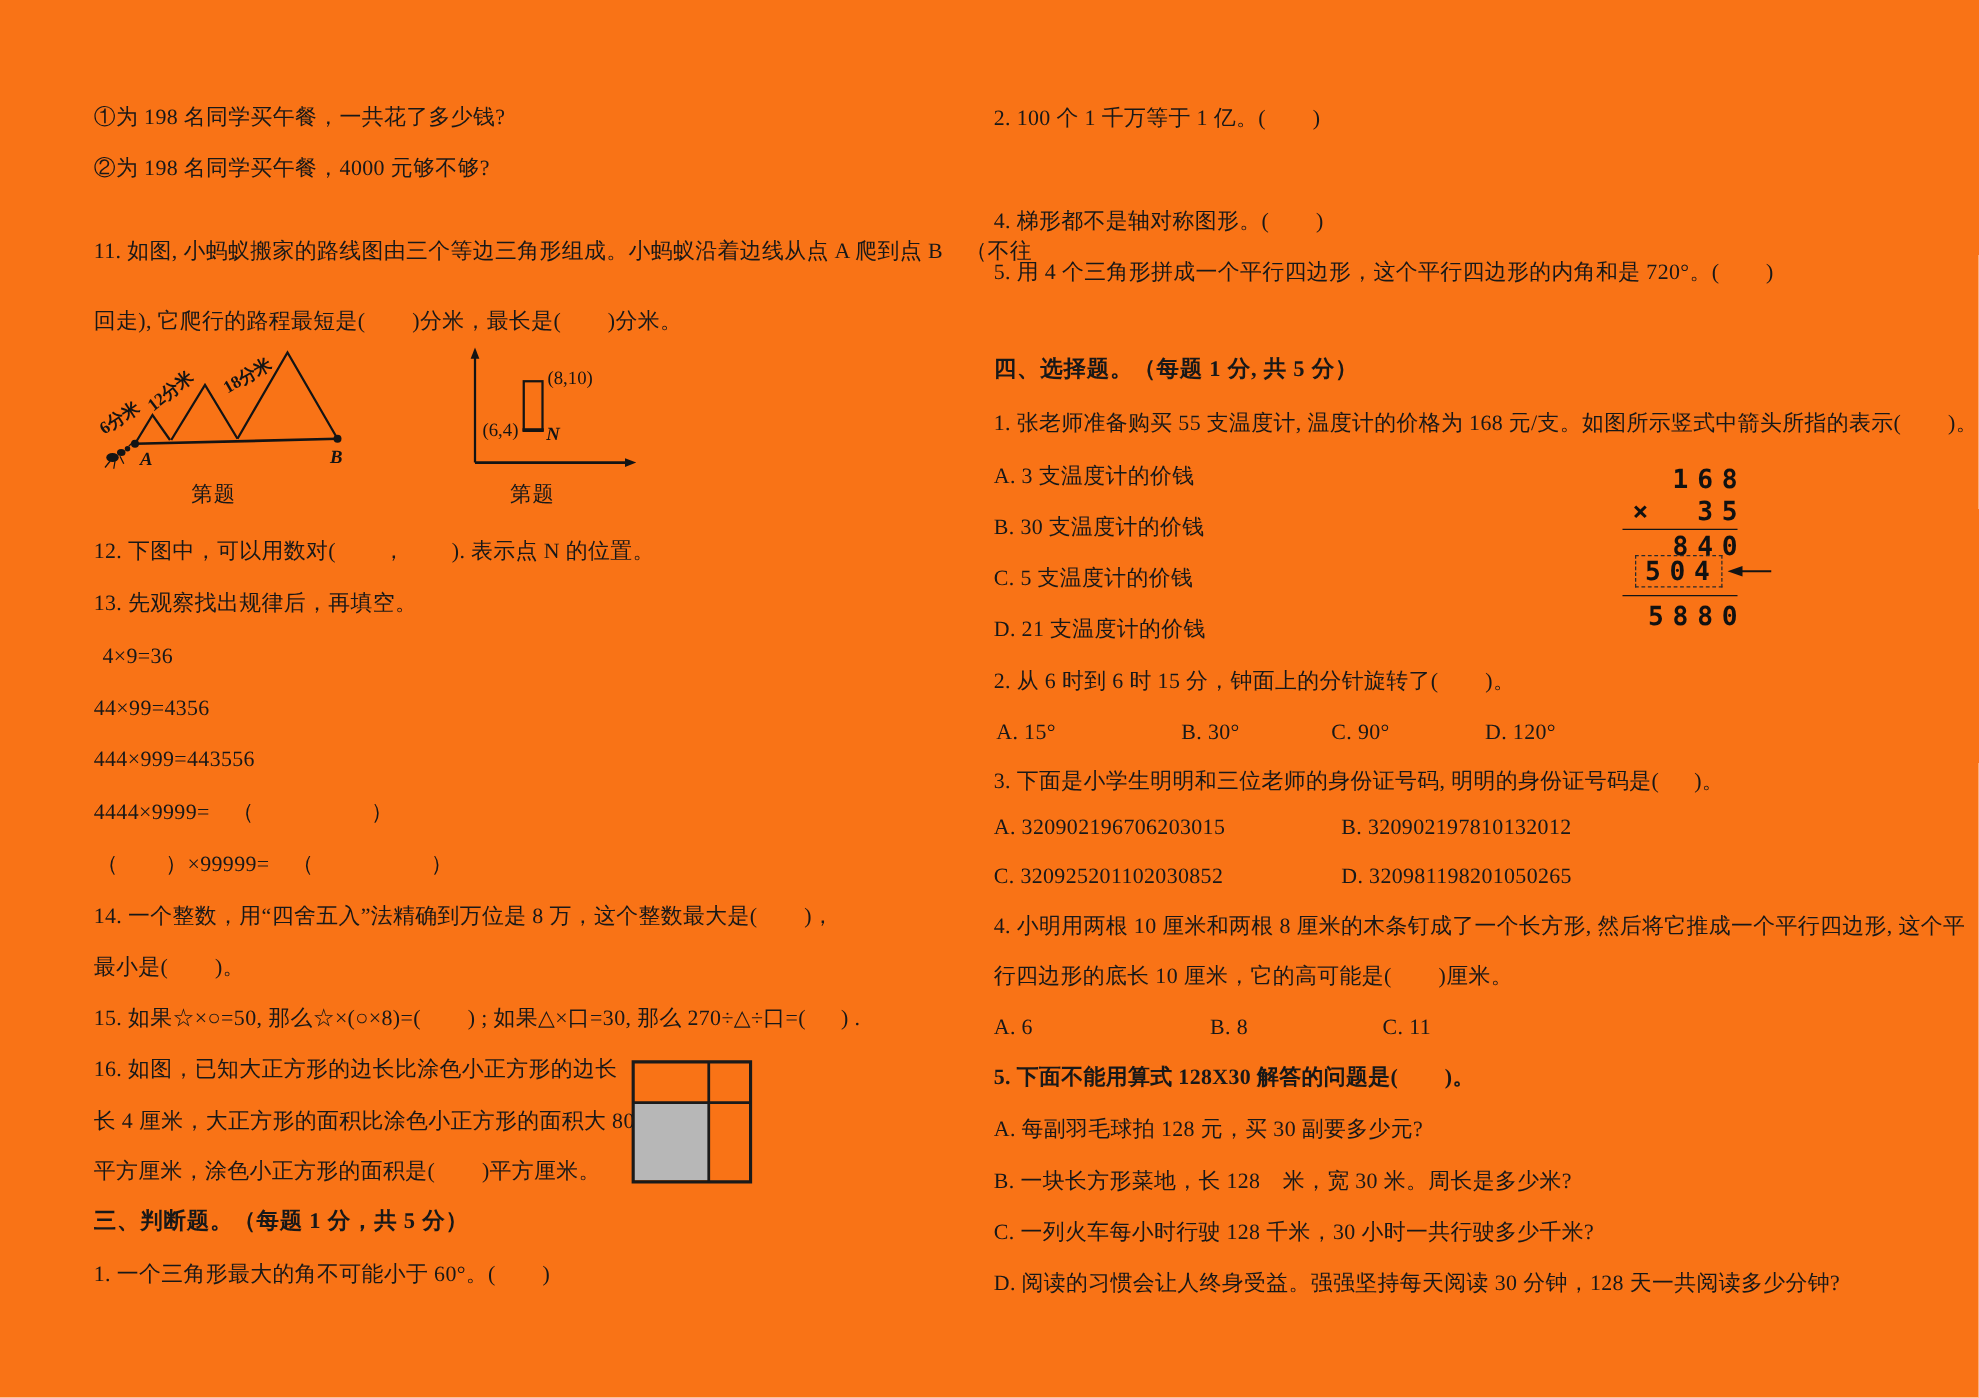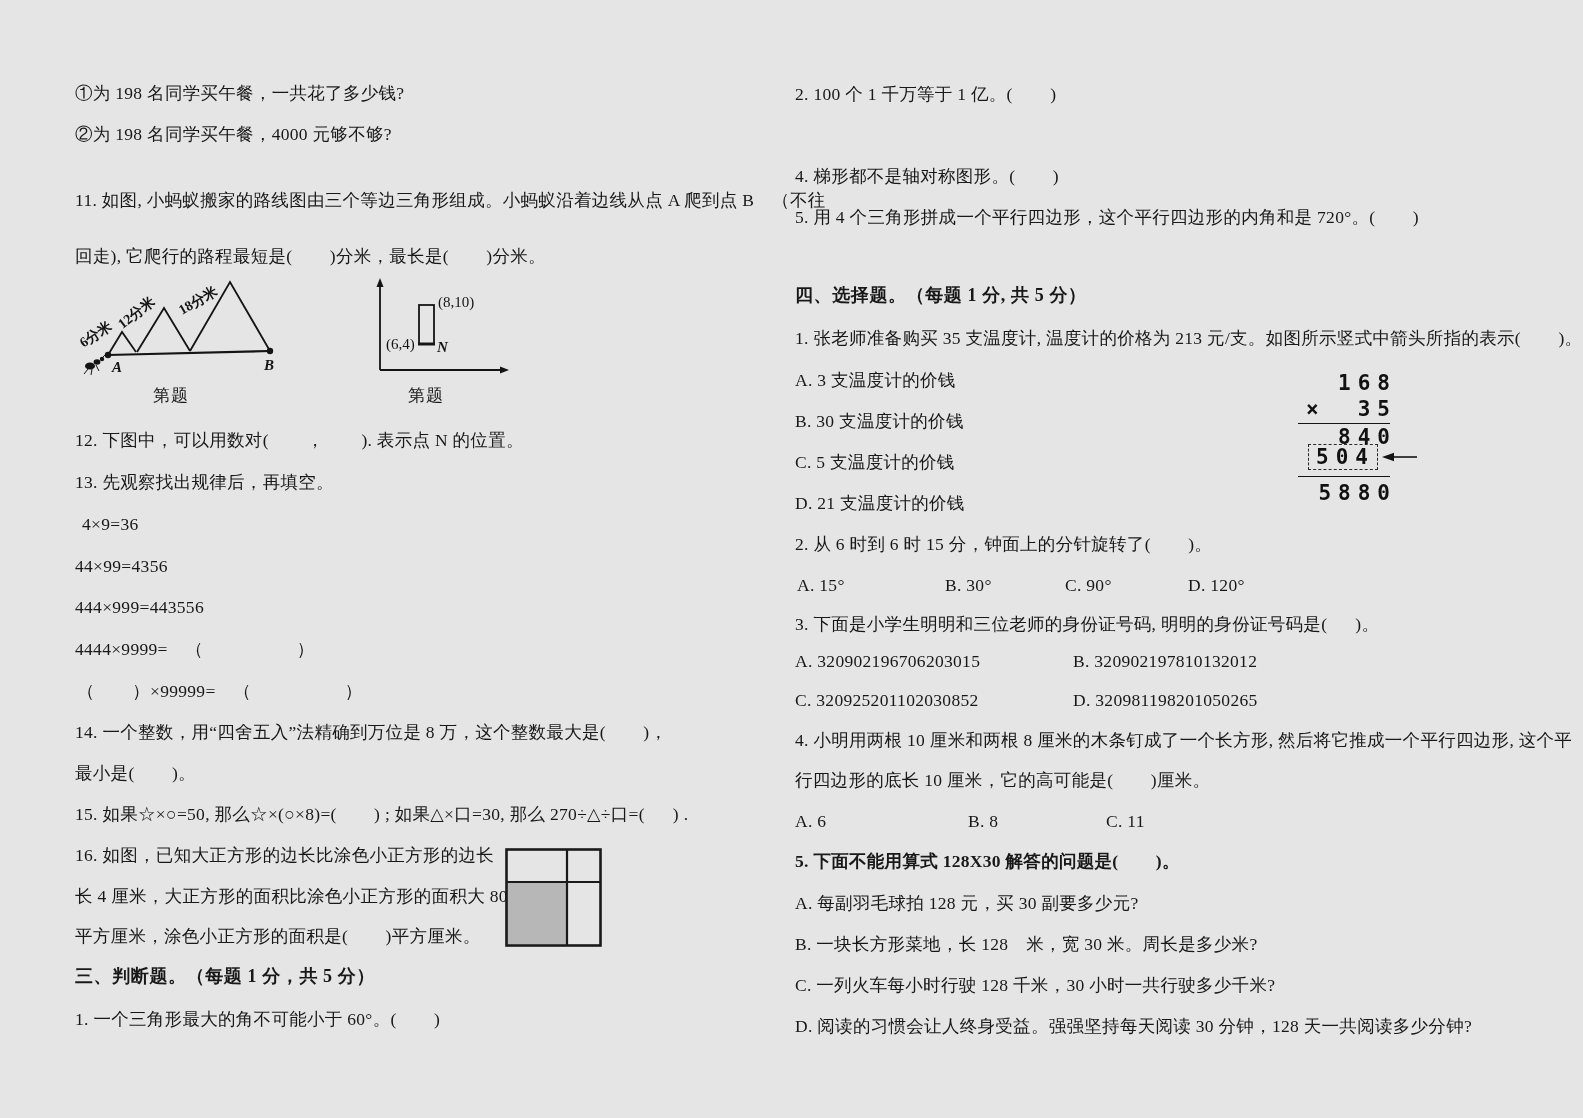--- a/index.html
+++ b/index.html
@@ -1,18 +1,18 @@
 <!DOCTYPE html>
 <html><head>
 <meta charset="utf-8">
 <style>
   * { margin:0; padding:0; box-sizing:border-box; }
   html,body { background:#ffffff; }
   .page {
-    position:relative; width:1583px; height:1118px; background:#e5e5e5;
+    position:relative; width:1583px; height:1118px; background:#f97316;
     font-family:"Liberation Serif","DejaVu Serif",serif; color:#181818;
     overflow:hidden;
   }
   .ln { position:absolute; font-size:17.5px; line-height:1.2; white-space:pre; letter-spacing:0.3px; }
   .bold { font-weight:bold; font-size:18px; letter-spacing:0.6px; }
   .caption { font-size:17px; letter-spacing:1px; }
   .figsvg { position:absolute; }
   .figsvg text { font-family:"Liberation Serif","DejaVu Serif",serif; fill:#141414; }
   .itpt { font-style:italic; font-weight:bold; }
 
@@ -110,21 +110,21 @@
     <rect x="2" y="34" width="60" height="62" fill="#b7b7b7"></rect>
     <rect x="1.5" y="1.5" width="94" height="96" fill="none" stroke="#1a1a1a" stroke-width="2.6"></rect>
     <line x1="62" y1="1.5" x2="62" y2="97.5" stroke="#1a1a1a" stroke-width="2.2"></line>
     <line x1="1.5" y1="34" x2="95.5" y2="34" stroke="#1a1a1a" stroke-width="2.2"></line>
   </svg>
 
   <div class="ln" style="left:795px; top:84px;">2. 100 个 1 千万等于 1 亿。(        )</div>
   <div class="ln" style="left:795px; top:166px;">4. 梯形都不是轴对称图形。(        )</div>
   <div class="ln" style="left:795px; top:207px;">5. 用 4 个三角形拼成一个平行四边形，这个平行四边形的内角和是 720°。(        )</div>
   <div class="ln bold" style="left:795px; top:285px;">四、选择题。（每题 1 分, 共 5 分）</div>
-  <div class="ln" style="left:795px; top:328px;">1. 张老师准备购买 35 支温度计, 温度计的价格为 213 元/支。如图所示竖式中箭头所指的表示(        )。</div>
+  <div class="ln" style="left:795px; top:328px;">1. 张老师准备购买 55 支温度计, 温度计的价格为 168 元/支。如图所示竖式中箭头所指的表示(        )。</div>
   <div class="ln" style="left:795px; top:370px;">A. 3 支温度计的价钱</div>
   <div class="ln" style="left:795px; top:411px;">B. 30 支温度计的价钱</div>
   <div class="ln" style="left:795px; top:452px;">C. 5 支温度计的价钱</div>
   <div class="ln" style="left:795px; top:493px;">D. 21 支温度计的价钱</div>
   <div class="ln" style="left:795px; top:534px;">2. 从 6 时到 6 时 15 分，钟面上的分针旋转了(        )。</div>
   <div class="ln" style="left:797px;  top:575px;">A. 15°</div>
   <div class="ln" style="left:945px;  top:575px;">B. 30°</div>
   <div class="ln" style="left:1065px; top:575px;">C. 90°</div>
   <div class="ln" style="left:1188px; top:575px;">D. 120°</div>
   <div class="ln" style="left:795px; top:614px;">3. 下面是小学生明明和三位老师的身份证号码, 明明的身份证号码是(      )。</div>

